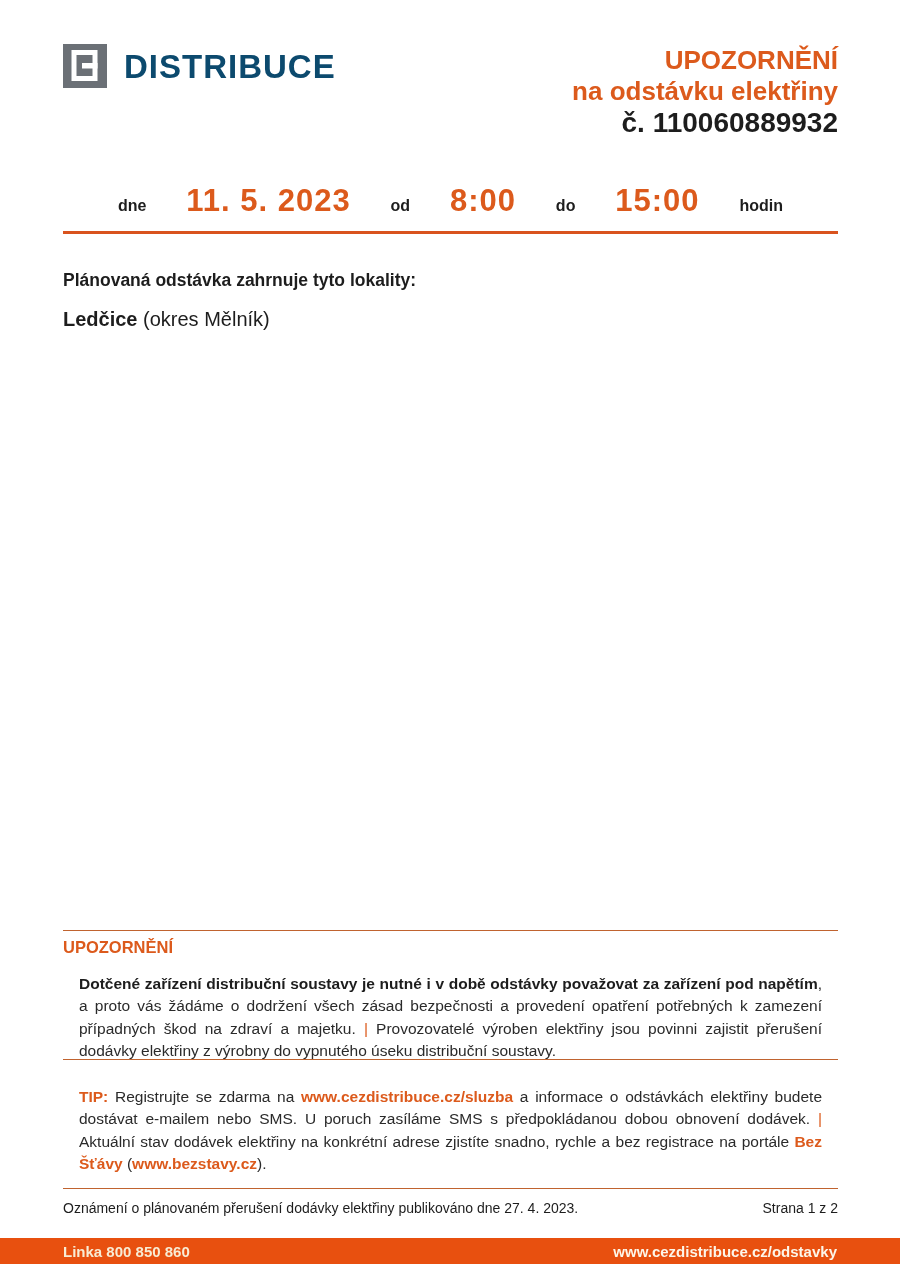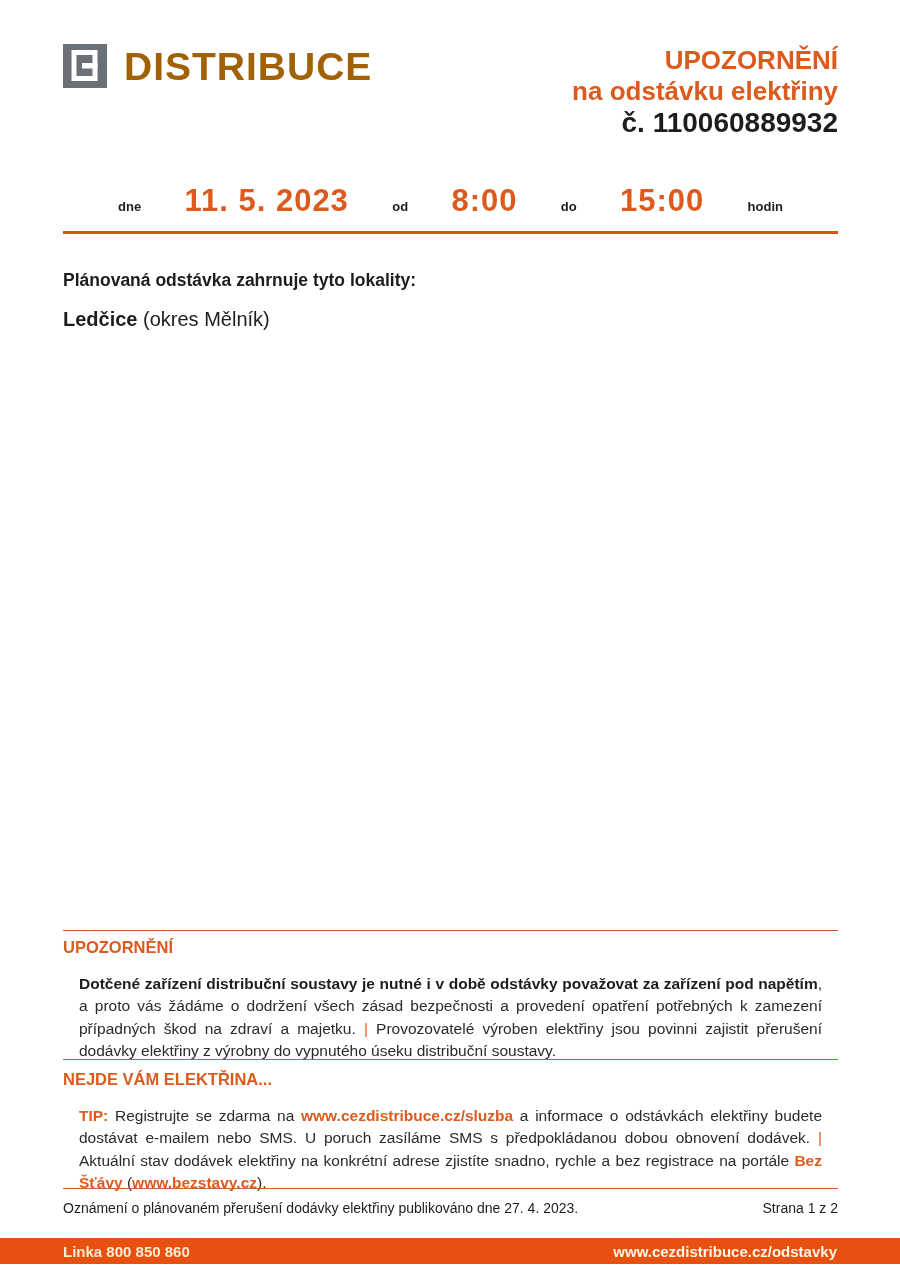--- a/index.html
+++ b/index.html
@@ -10,34 +10,34 @@
     background:#ffffff;
     font-family:"Liberation Sans", sans-serif;
     color:#222;
     overflow:hidden;
   }
   
   .header-left{position:absolute;left:63px;top:44px;display:flex;align-items:center;}
   .logo-mark{display:block;}
   .logo-word{
     margin-left:17px;
-    font-size:39px;font-weight:bold;color:#a16207;
+    font-size:33px;font-weight:bold;color:#0c4a6e;
     letter-spacing:1px;line-height:1;
   }
   .header-right{position:absolute;right:62px;top:45px;text-align:right;}
   .hr-line1,.hr-line2{font-size:26px;font-weight:bold;color:#DC5A1C;line-height:31px;}
   .hr-line3{font-size:28px;font-weight:bold;color:#1d1d1d;line-height:31px;}
   
   .schedule{
     position:absolute;left:63px;right:62px;top:183px;
     display:flex;align-items:baseline;justify-content:space-between;
     padding:0 55px 12px 55px;box-sizing:border-box;
     border-bottom:3px solid #D9531E;
   }
-  .sched-label{font-size:13px;font-weight:bold;color:#1d1d1d;}
+  .sched-label{font-size:16px;font-weight:bold;color:#1d1d1d;}
   .sched-value{font-size:31px;font-weight:bold;color:#DC5A1C;letter-spacing:1px;}
   
   .loc-heading{position:absolute;left:63px;top:270px;font-size:17.5px;font-weight:bold;color:#1d1d1d;}
   .loc-place{position:absolute;left:63px;top:308px;font-size:20px;color:#1d1d1d;}
   .loc-place .place-name{font-weight:bold;}
   .loc-numbers{position:absolute;left:88px;top:335px;font-size:15.5px;color:#2a2a2a;}
   .loc-numbers .num-label{font-weight:bold;color:#1d1d1d;}
   
   .rule{position:absolute;left:63px;right:62px;border-top:1px solid #C0632F;height:0;}
   .rule1{top:930px;}
@@ -103,21 +103,20 @@
   </div>
 
   <div class="rule rule1"></div>
   <div class="sec sec1">
     <p class="sec-heading">UPOZORNĚNÍ</p>
     <p class="sec-body"><span class="seg-b">Dotčené zařízení distribuční soustavy je nutné i v době odstávky považovat za zařízení pod napětím</span><span>, a proto vás žádáme o dodržení všech zásad bezpečnosti a provedení opatření potřebných k zamezení případných škod na zdraví a majetku. </span><span class="seg-o">|</span><span> Provozovatelé výroben elektřiny jsou povinni zajistit přerušení dodávky elektřiny z výrobny do vypnutého úseku distribuční soustavy.</span></p>
   </div>
 
   <div class="rule rule2"></div>
   <div class="sec sec2">
-    <p class="sec-heading">NEJDE VÁM ELEKTŘINA...</p>
     <p class="sec-body"><span class="seg-ob">TIP:</span><span> Registrujte se zdarma na </span><a class="seg-link">www.cezdistribuce.cz/sluzba</a><span> a informace o odstávkách elektřiny budete dostávat e-mailem nebo SMS. U poruch zasíláme SMS s předpokládanou dobou obnovení dodávek. </span><span class="seg-o">|</span><span> Aktuální stav dodávek elektřiny na konkrétní adrese zjistíte snadno, rychle a bez registrace na portále </span><span class="seg-ob">Bez Šťávy</span><span> (</span><a class="seg-link">www.bezstavy.cz</a><span>).</span></p>
   </div>
 
   <div class="rule rule3"></div>
   <div class="footnote">
     <span>Oznámení o plánovaném přerušení dodávky elektřiny publikováno dne 27. 4. 2023.</span>
     <span>Strana 1 z 2</span>
   </div>
 
   <div class="bottom-bar">

